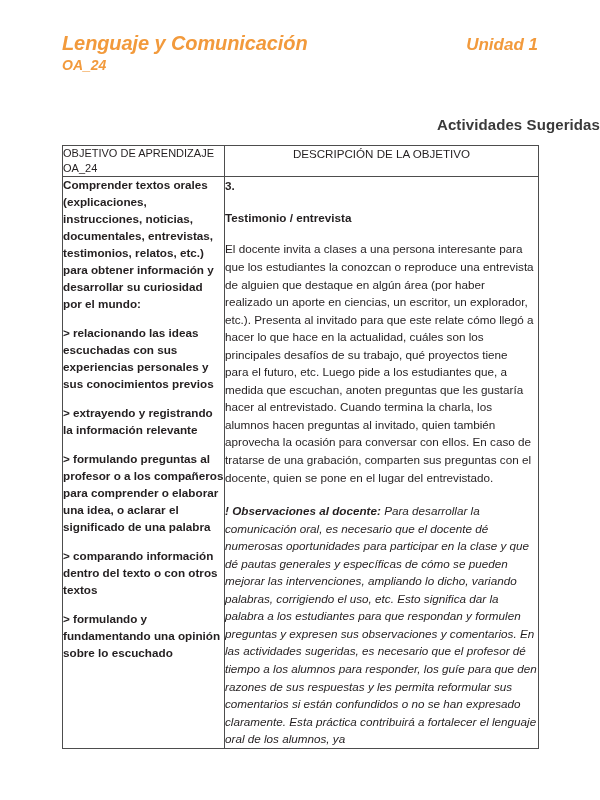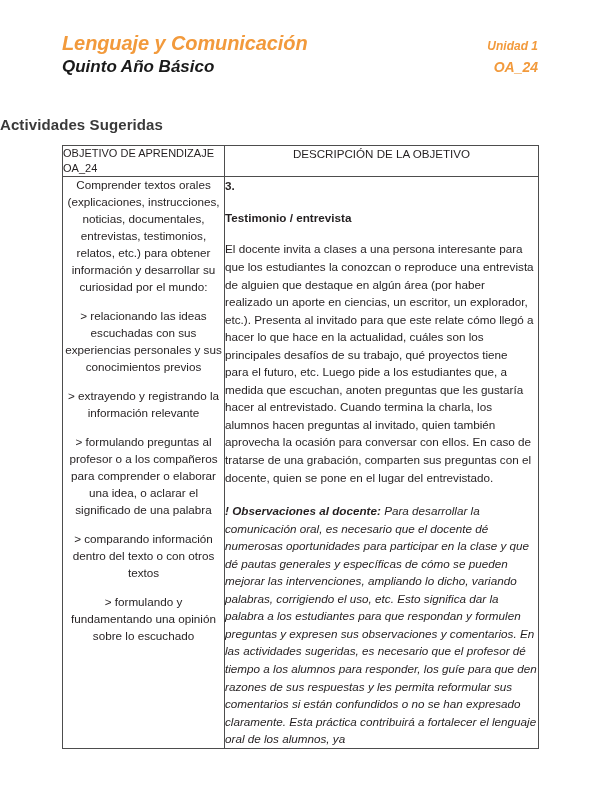--- a/index.html
+++ b/index.html
@@ -43,21 +43,21 @@
 
   .subject-title {
     font-size: 20px;
     font-weight: bold;
     color: #f29a3c;
     letter-spacing: -0.1px;
     line-height: 1.15;
     white-space: nowrap;
   }
   .unit-label {
-    font-size: 12px;
+    font-size: 17px;
     font-weight: bold;
     color: #f29a3c;
     line-height: 1.15;
     white-space: nowrap;
     text-align: center;
   }
   .grade-title {
     font-size: 17px;
     font-weight: bold;
     color: #1a1a1a;
@@ -72,21 +72,21 @@
     white-space: nowrap;
     text-align: right;
   }
 
   
   .section-title {
     position: absolute;
     left: 0;
     top: 116px;
     width: 600px;
-    text-align: left;
+    text-align: right;
     font-size: 15px;
     font-weight: bold;
     color: #3a3a3a;
     letter-spacing: 0.1px;
   }
 
   
   .act-table {
     position: absolute;
     left: 62px;
@@ -117,25 +117,24 @@
     text-align: center;
     font-size: 11.6px;
     font-weight: normal;
     line-height: 1.38;
     color: #231f20;
   }
 
   .td-obj {
     padding: 7px 7px 9px 7px;
     font-size: 11.7px;
-    font-weight: normal;
+    font-weight: bold;
     line-height: 1.45;
     color: #231f20;
     font-stretch: condensed;
-    text-align: center;
   }
   .td-obj p {
     margin: 0 0 12px 0;
   }
   .td-obj p:last-child { margin-bottom: 8px; }
 
   .td-desc {
     padding: 7px 8px 9px 7px;
     font-size: 11.7px;
     line-height: 1.5;
@@ -170,21 +169,20 @@
 <body>
 
 <div class="page">
 
   <div class="doc-header">
     <div class="hdr-row row1">
       <span class="subject-title">Lenguaje y Comunicación</span>
       <span class="unit-label">Unidad 1</span>
     </div>
     <div class="hdr-row row2">
-      <span class="grade-title">Quinto Año Básico</span>
       <span class="oa-label">OA_24</span>
     </div>
   </div>
 
   <div class="section-title">Actividades Sugeridas</div>
 
   <table class="act-table">
     <colgroup>
       <col class="col-obj">
       <col class="col-desc">

